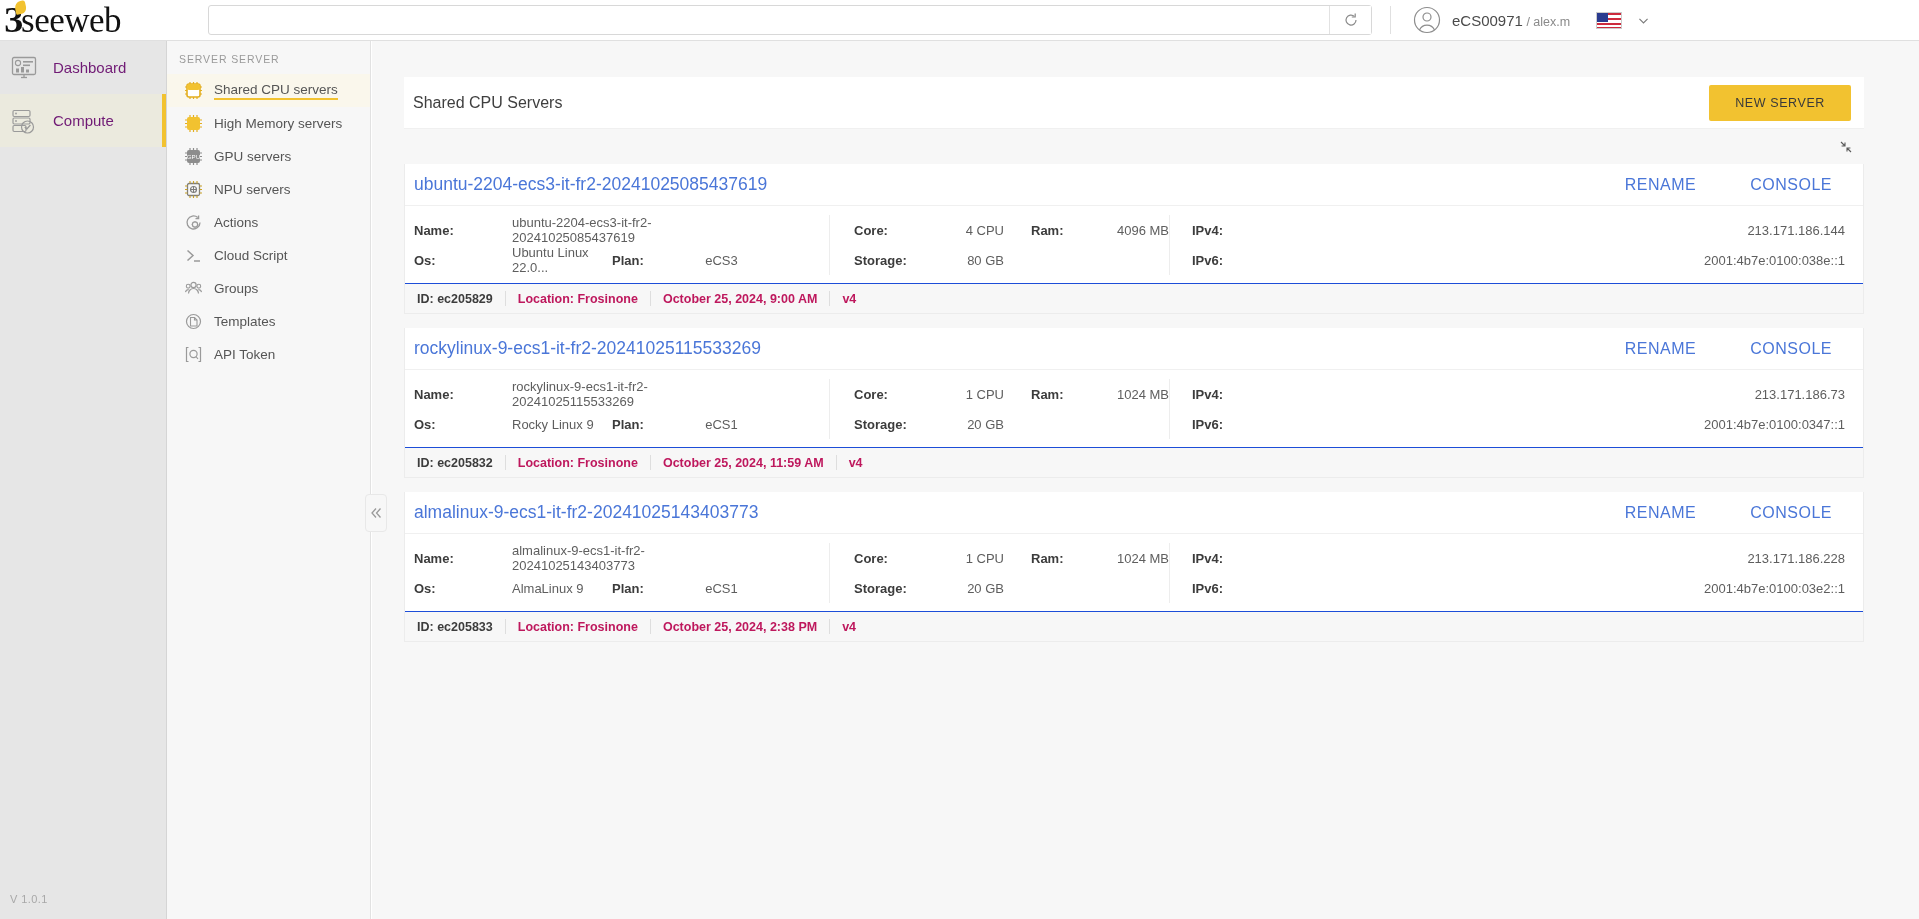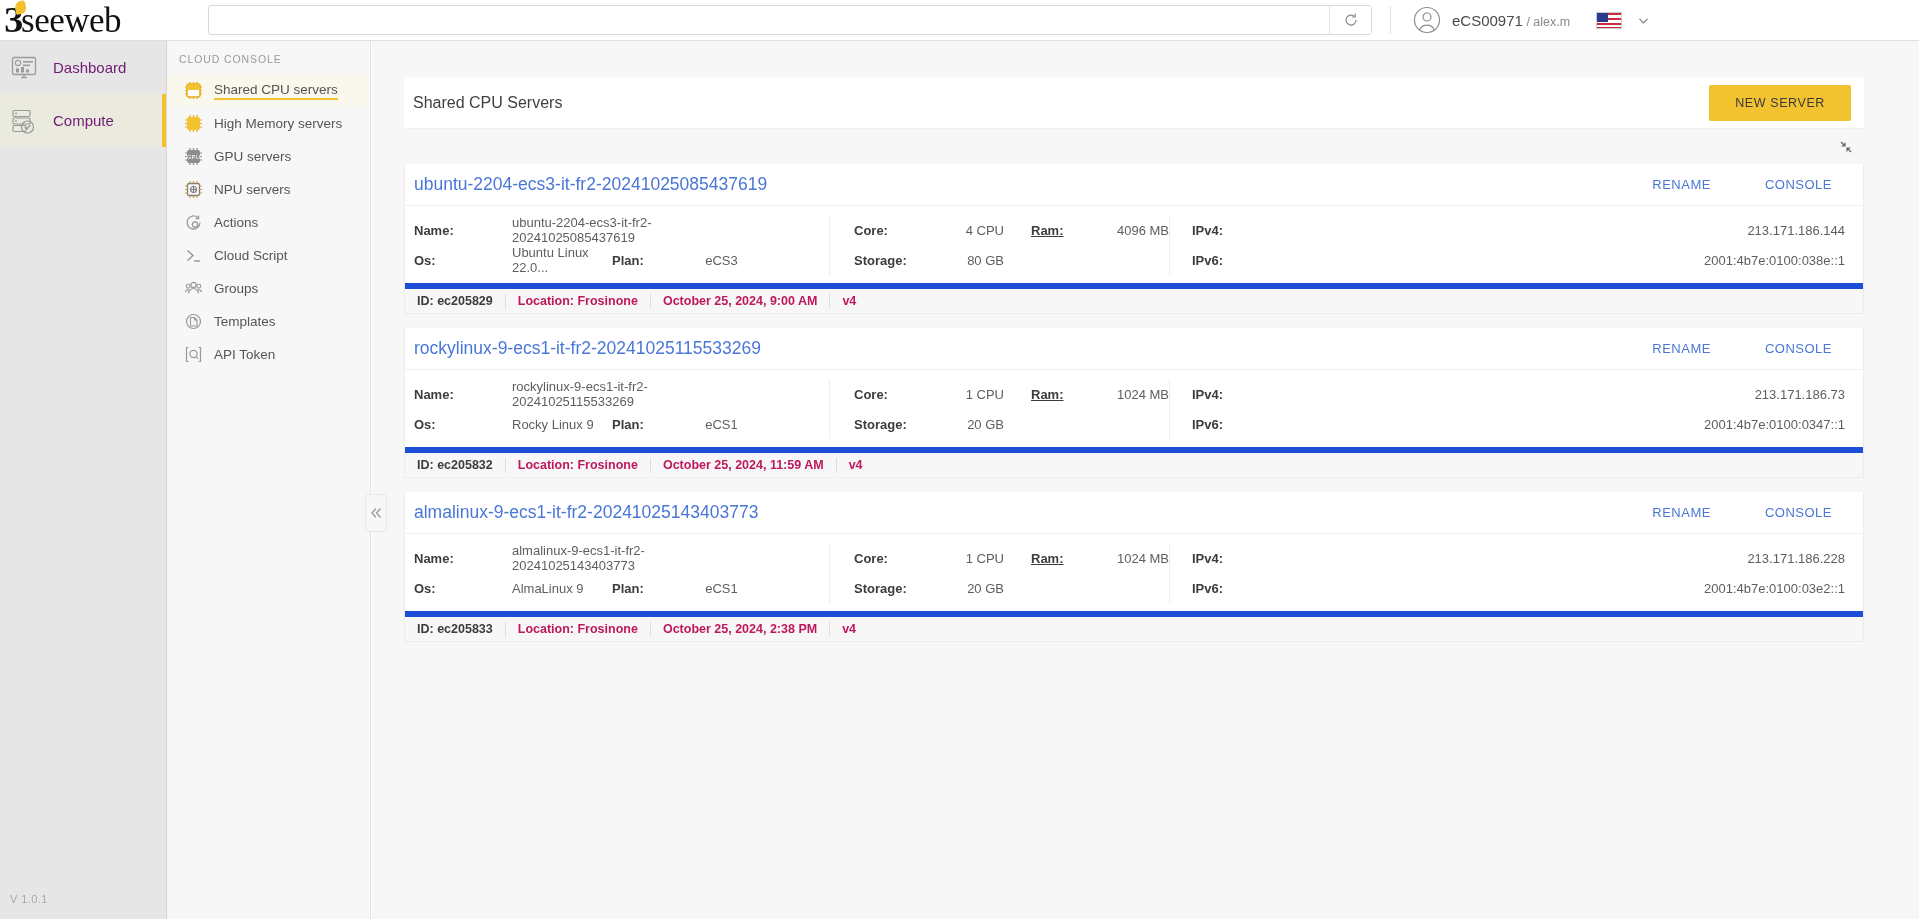--- a/index.html
+++ b/index.html
@@ -183,52 +183,52 @@
   .card-head {
     height: 42px; display: flex; align-items: center;
     justify-content: space-between; padding: 0 13px 0 9px;
     border-bottom: 1px solid #f0f0f0;
   }
   .card-title {
     font-size: 17.5px; color: #4a76d8; cursor: pointer;
   }
   .card-actions { display: flex; gap: 54px; padding-right: 18px; }
   .card-action {
-    font-size: 13px; color: #4a76d8; letter-spacing: 0.5px;
+    font-size: 16px; color: #4a76d8; letter-spacing: 0.5px;
     cursor: pointer;
   }
   .card-body { display: flex; padding: 9px 0 8px 0; justify-content: space-between; }
   .col { display: flex; flex-direction: column; }
   .col.sep { border-left: 1px solid #ededed; }
   .row2 { display: flex; align-items: center; height: 30px; }
   .lbl { font-size: 13px; color: #3c3c3c; font-weight: bold; }
   .val { font-size: 13px; color: #5e5e5e; }
 
   
   .c-main { width: 424px; padding-left: 9px; }
   .c-main .lbl { width: 98px; }
   .c-main .val.name { width: 250px; }
   .c-main .val.os { width: 100px; text-align: left; }
   .c-main .lbl.plan { width: 52px; }
   .c-main .val.plan { width: 115px; text-align: center; }
   .c-core { width: 180px; padding-left: 24px; }
   .c-core .lbl { width: 70px; }
   .c-core .val { width: 80px; text-align: right; }
   .c-ram { width: 160px; padding-left: 22px; }
-  .c-ram .lbl { width: 52px; text-decoration: underline; }
+  .c-ram .lbl { width: 52px; }
   .c-ram .val { width: 90px; text-align: right; }
   .c-ip { flex: 1; padding-left: 22px; padding-right: 18px; }
   .c-ip .lbl { width: 60px; }
   .c-ip .val { flex: 1; text-align: right; }
 
   .card-foot {
     background: #f7f7f7; height: 30px;
     display: flex; align-items: center;
     padding-left: 12px; gap: 0;
-    border-top: 6px solid #1d4ed8;
+    border-top: 1px solid #1d4ed8;
   }
   .foot-cell { font-size: 12.5px; color: #be185d; padding: 0 12px; font-weight: bold; }
   .foot-cell:first-child { padding-left: 0; }
   .foot-cell.id { color: #3c3c3c; font-weight: bold; }
   .foot-div { width: 1px; height: 15px; background: #dedede; }
 </style>
 </head>
 <body>
 
 <div class="topbar">
@@ -300,21 +300,21 @@
       </svg>
     </span>
     <span class="pnav-label">Compute</span>
   </div>
 
 
   <div class="version">V 1.0.1</div>
 </div>
 
 <div class="sub-nav">
-  <div class="sub-nav-title">CLOUD CONSOLE</div>
+  <div class="sub-nav-title">SERVER SERVER</div>
 
   <div class="snav-item active">
     <span class="snav-icon">
       <svg width="19" height="19" viewBox="0 0 19 19">
         <rect x="3" y="3" width="13" height="13" rx="2" fill="#ffffff" stroke="#e3ae1f" stroke-width="1.6"></rect>
         <rect x="3" y="3" width="13" height="6" rx="2" fill="#f2c230"></rect>
         <path d="M6 1 v2 M9.5 1 v2 M13 1 v2 M6 16 v2 M9.5 16 v2 M13 16 v2 M1 6 h2 M1 9.5 h2 M1 13 h2 M16 6 h2 M16 9.5 h2 M16 13 h2" stroke="#e3ae1f" stroke-width="1.2"></path>
       </svg>
     </span>
     <span class="snav-label">Shared CPU servers</span>

